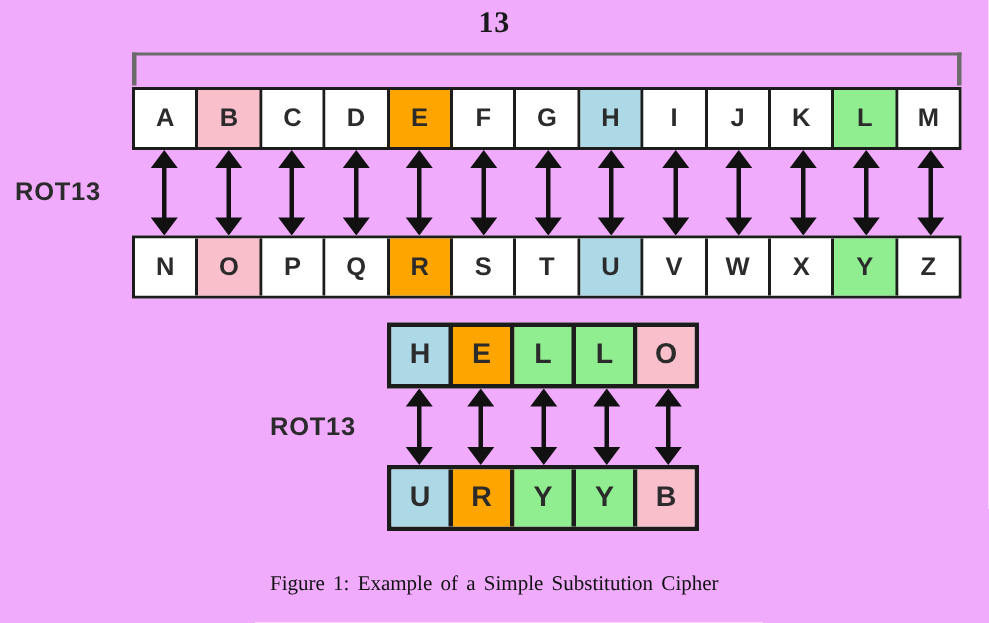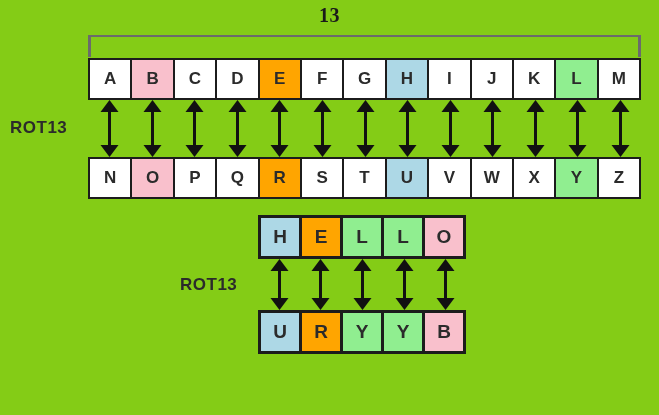--- a/index.html
+++ b/index.html
@@ -4,21 +4,21 @@
 <style>
   html, body {
     margin: 0;
     padding: 0;
     background: #ffffff;
   }
   #page {
     position: relative;
     width: 659px;
     height: 415px;
-    background: #84cc16;
+    background: #f0abfc;
     overflow: hidden;
     font-family: "Liberation Sans", sans-serif;
   }
 
   
   .span-label {
     position: absolute;
     left: 0;
     top: 4px;
     width: 659px;
@@ -276,14 +276,15 @@
   <div class="word-row" id="row-word-cipher">
       <div class="wcell" style="background: rgb(173, 216, 230);">U</div>
       <div class="wcell" style="background: rgb(255, 165, 0);">R</div>
       <div class="wcell" style="background: rgb(144, 238, 144);">Y</div>
       <div class="wcell" style="background: rgb(144, 238, 144);">Y</div>
       <div class="wcell" style="background: rgb(249, 192, 204);">B</div>
     </div>
 
   <div class="rot-label" id="rot-label-word">ROT13</div>
 
+  <div class="caption">Figure 1: Example of a Simple Substitution Cipher</div>
 
 </div>
 
 </body></html>

